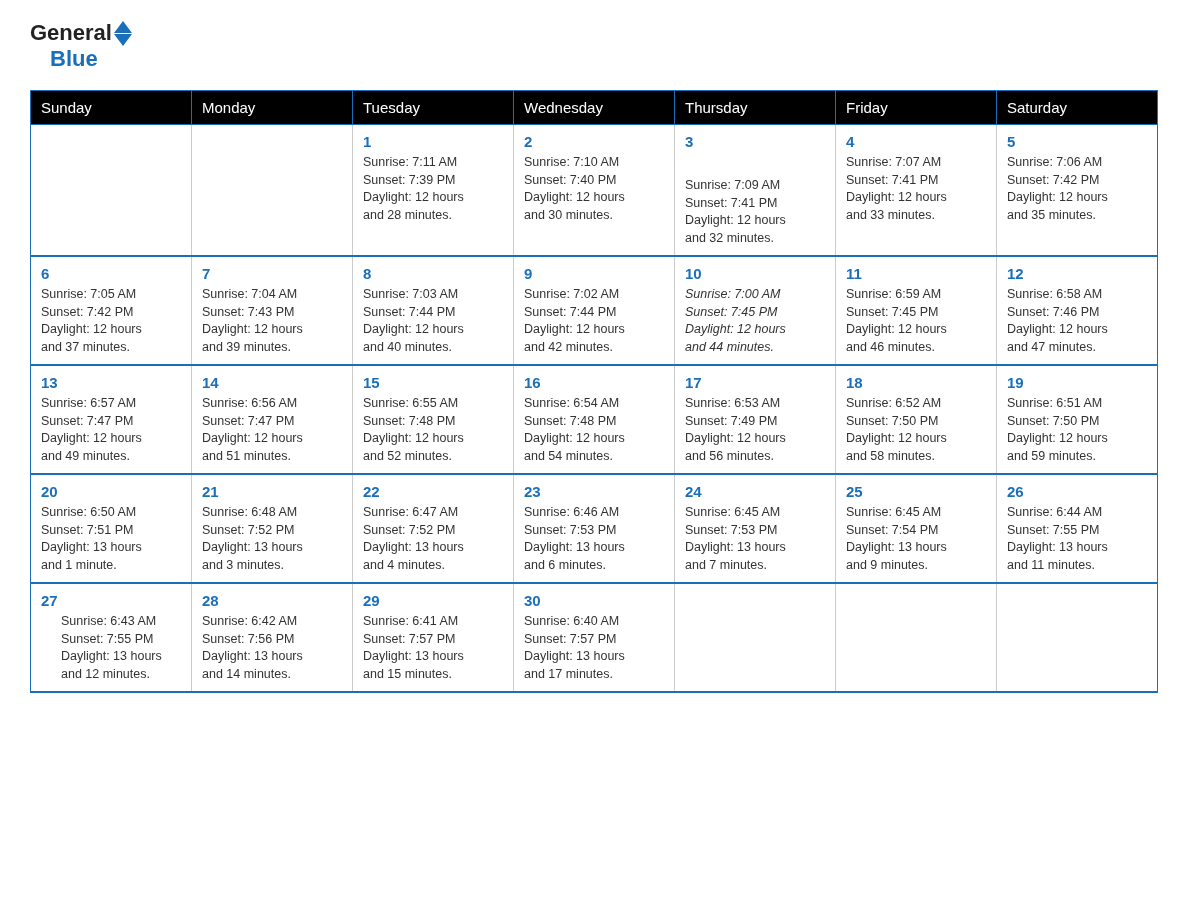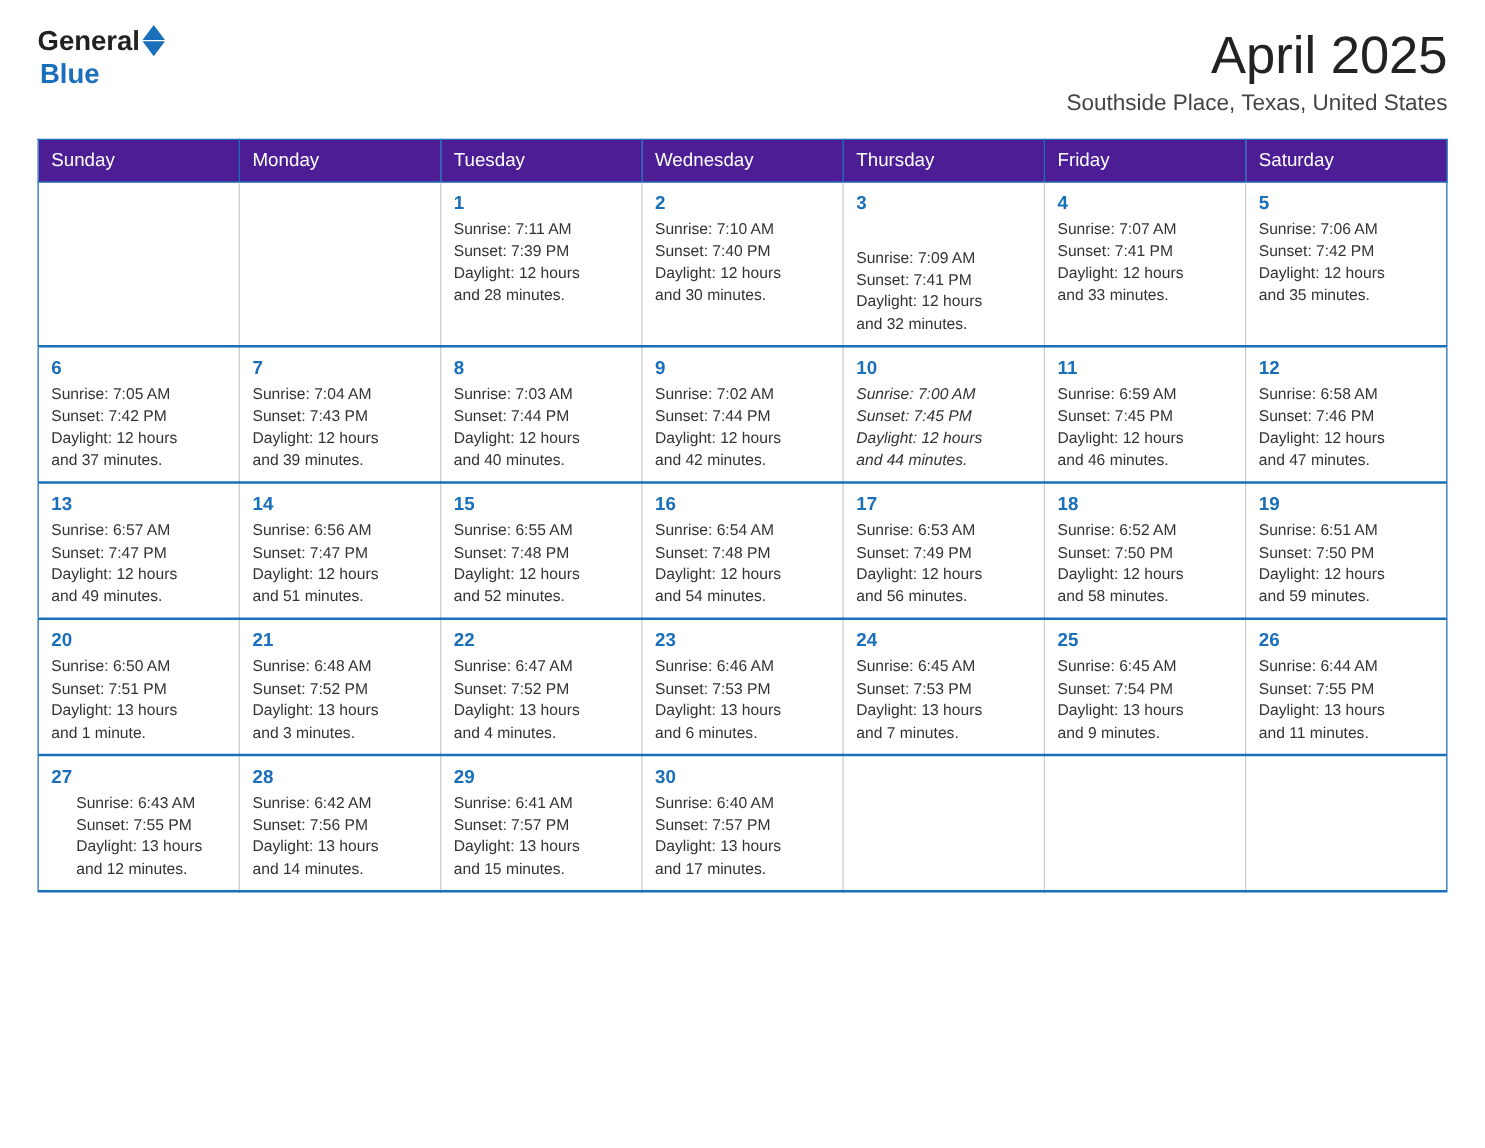--- a/index.html
+++ b/index.html
@@ -26,42 +26,42 @@
       font-size: 22px;
       font-weight: bold;
       color: #1a6fbb;
     }
     .logo-wrapper {
       display: flex;
       flex-direction: column;
     }
     .logo-line1 {
       display: flex;
-      align-items: flex-start;
+      align-items: flex-end;
     }
     .title-block {
       text-align: right;
     }
     .month-year {
       font-size: 42px;
       font-weight: normal;
       color: #222;
     }
     .location {
       font-size: 18px;
       color: #444;
       margin-top: 4px;
     }
     table {
       width: 100%;
       border-collapse: collapse;
       table-layout: fixed;
     }
     thead tr {
-      background-color: #4c1d95;
+      background-color: #000000;
     }
     thead th {
       color: #fff;
       font-size: 15px;
       font-weight: normal;
       padding: 8px 10px;
       text-align: left;
       border: 1px solid #1a6fbb;
     }
     tbody tr {
@@ -104,27 +104,23 @@
 
 <div class="header">
   <div class="logo-wrapper">
     <div class="logo-line1">
       <span class="logo-text-general">General</span>
       <div style="display:flex; flex-direction:column; align-items:center; margin-left:2px;">
         <div style="width:0;height:0;border-left:9px solid transparent;border-right:9px solid transparent;border-bottom:12px solid #1a6fbb;"></div>
         <div style="width:0;height:0;border-left:9px solid transparent;border-right:9px solid transparent;border-top:12px solid #1a6fbb;margin-top:1px;"></div>
       </div>
     </div>
-    <div style="margin-left: 2px;">
+    <div style="margin-left: 20px;">
       <span class="logo-text-blue">Blue</span>
     </div>
-  </div>
-  <div class="title-block">
-    <div class="month-year">April 2025</div>
-    <div class="location">Southside Place, Texas, United States</div>
   </div>
 </div>
 
 <table>
   <thead>
     <tr>
       <th>Sunday</th>
       <th>Monday</th>
       <th>Tuesday</th>
       <th>Wednesday</th>

